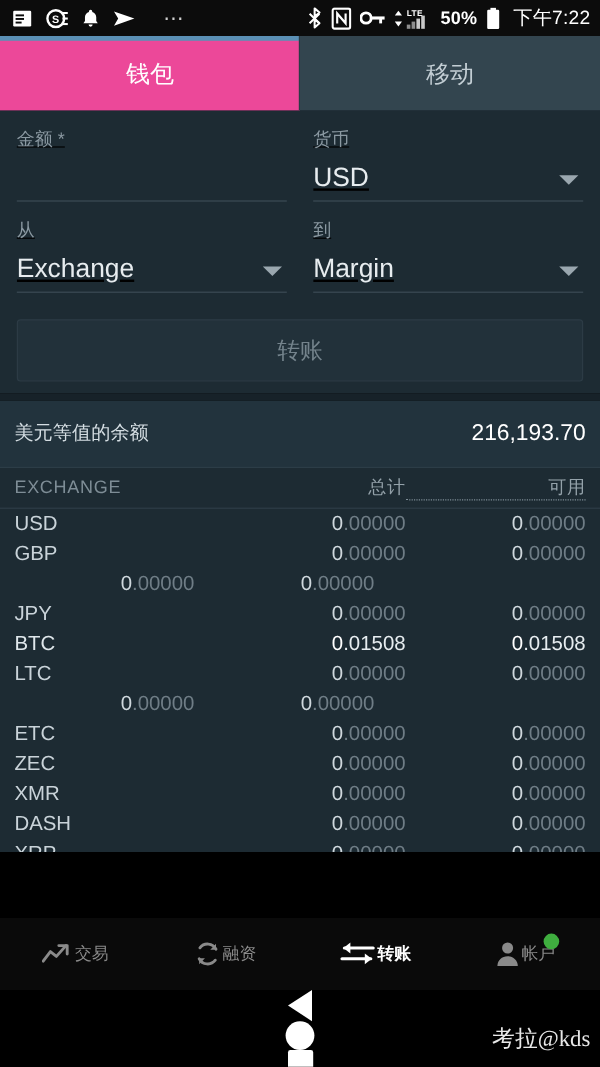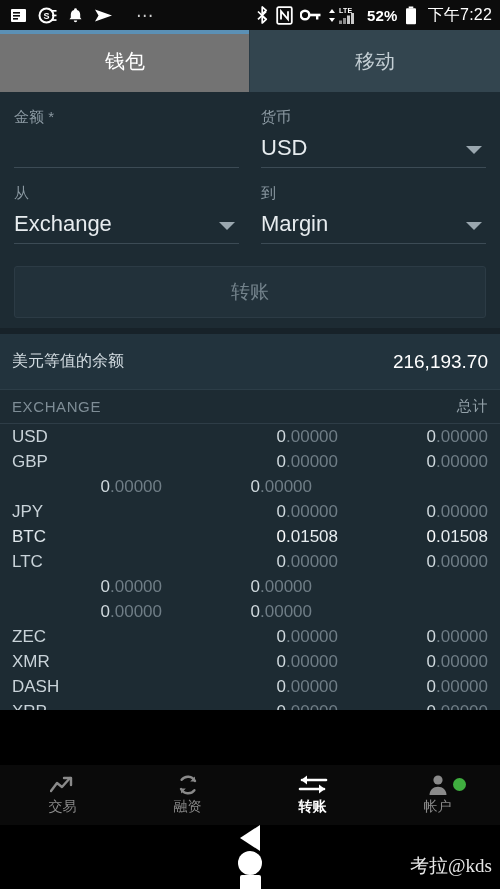--- a/index.html
+++ b/index.html
@@ -24,35 +24,35 @@
   .sb-dots{ letter-spacing:2px; font-size:17px; line-height:1; color:#cfcfcf; padding-left:12px;}
   .sb-pct{ font-size:15px; font-weight:700; padding-left:2px; }
   .sb-time{ font-size:16px; padding-left:4px; }
 
   
   .tabbar{ display:flex; height:62px; position:relative; background:#20313c; }
   .tab{
     flex:1; display:flex; align-items:center; justify-content:center;
     font-size:20px; position:relative; cursor:pointer;
   }
-  .tab.active{ background:#737373; color:#ffffff; }
+  .tab.active{ background:#ec4899; color:#ffffff; }
   .tab.inactive{ background:#33454f; color:#c3ced4;text-align:center; }
   .tab.active::before{
     content:""; position:absolute; left:0; right:0; top:0; height:4px;
     background:#5b90b5;
   }
   .tab-divider{
     position:absolute; top:0; bottom:0; left:249px; width:1px; background:#2a3b45;
   }
 
   
   .form{
     background:#1d2b33; padding:14px 14px 10px 14px;
   }
-  .frow{ display:flex; gap:22px; }
+  .frow{ display:flex; gap:22px;text-decoration:underline; }
   .fcol{ flex:1; min-width:0; }
   .flabel{
     font-size:15px; color:#8b99a2; height:22px; line-height:22px; white-space:nowrap;
   }
   .fvalue{
     font-size:22px; color:#e7ecef; height:40px; line-height:40px;
     border-bottom:1px solid #3c4b55; position:relative; padding-right:26px;
     white-space:nowrap; overflow:hidden;
   }
   .fvalue.empty{ border-bottom:1px solid #3c4b55; }
@@ -96,21 +96,21 @@
   .trow.hl .td.c2,.trow.hl .td.c3{ color:#e7edf0; }
   .num-int{ color:#cfd8dd; }
   .trow.hl .num-int{ color:#ffffff; }
 
   
   .bottomnav{
     position:absolute; left:0; right:0; bottom:64px; height:60px;
     background:#0a0a0a; display:flex; align-items:center;
   }
   .nav-item{
-    flex:1; display:flex; flex-direction:column; align-items:center; justify-content:center;
+    flex:1; display:flex; flex-direction:row; align-items:center; justify-content:center;
     gap:2px; cursor:pointer; position:relative; height:100%;
   }
   .nav-label{ font-size:14px; color:#8a8a8a; }
   .nav-item.active .nav-label{ color:#ffffff; font-weight:700; }
   .nav-icon{ height:22px; display:flex; align-items:center; justify-content:center; }
   .green-dot{
     position:absolute; width:13px; height:13px; border-radius:50%;
     background:#3fae3f; right:34px; top:13px;
   }
 
@@ -191,21 +191,21 @@
       <svg width="30" height="19" viewBox="0 0 30 19">
         <path d="M4 3 7 7H1z" fill="#fff"></path>
           <path d="M4 16 1 12h6z" fill="#fff"></path>
         <text x="11" y="7" font-size="7" font-family="Liberation Sans, sans-serif" fill="#fff" font-weight="bold">LTE</text>
         <rect x="11" y="14.5" width="3" height="3.5" fill="#8e8e8e"></rect>
         <rect x="15" y="12" width="3" height="6" fill="#8e8e8e"></rect>
         <rect x="19" y="9.5" width="3" height="8.5" fill="#c9c9c9"></rect>
         <rect x="23" y="7" width="3" height="11" fill="#c9c9c9"></rect>
       </svg>
     </span>
-    <span class="sb-pct">52%</span>
+    <span class="sb-pct">50%</span>
     <span class="sb-ico">
       <svg width="12" height="19" viewBox="0 0 12 19">
           <rect x="3.7" y="0.5" width="4.6" height="2" fill="#fff"></rect>
           <rect x="1" y="2.2" width="10" height="16" rx="1" fill="#fff"></rect>
         </svg>
     </span>
     <span class="sb-time">下午7:22</span>
   </div>
 </div>
 
@@ -260,20 +260,21 @@
 
 <div class="balbar">
   <span class="bal-label">美元等值的余额</span>
   <span class="bal-value">216,193.70</span>
 </div>
 
 <div class="tablewrap">
   <div class="thead">
     <span class="th c1">EXCHANGE</span>
     <span class="th c2">总计</span>
+    <span class="th c3">可用</span>
   </div>
   <div id="table-body">
       <div class="trow">
         <span class="td c1">USD</span>
         <span class="td c2"><span class="num-int">0</span>.00000</span>
         <span class="td c3"><span class="num-int">0</span>.00000</span>
       </div>
       <div class="trow">
         <span class="td c1">GBP</span>
         <span class="td c2"><span class="num-int">0</span>.00000</span>
@@ -296,20 +297,21 @@
       <div class="trow">
         <span class="td c1">LTC</span>
         <span class="td c2"><span class="num-int">0</span>.00000</span>
         <span class="td c3"><span class="num-int">0</span>.00000</span>
       </div>
       <div class="trow">
         <span class="td c2"><span class="num-int">0</span>.00000</span>
         <span class="td c3"><span class="num-int">0</span>.00000</span>
       </div>
       <div class="trow">
+        <span class="td c1">ETC</span>
         <span class="td c2"><span class="num-int">0</span>.00000</span>
         <span class="td c3"><span class="num-int">0</span>.00000</span>
       </div>
       <div class="trow">
         <span class="td c1">ZEC</span>
         <span class="td c2"><span class="num-int">0</span>.00000</span>
         <span class="td c3"><span class="num-int">0</span>.00000</span>
       </div>
       <div class="trow">
         <span class="td c1">XMR</span>

